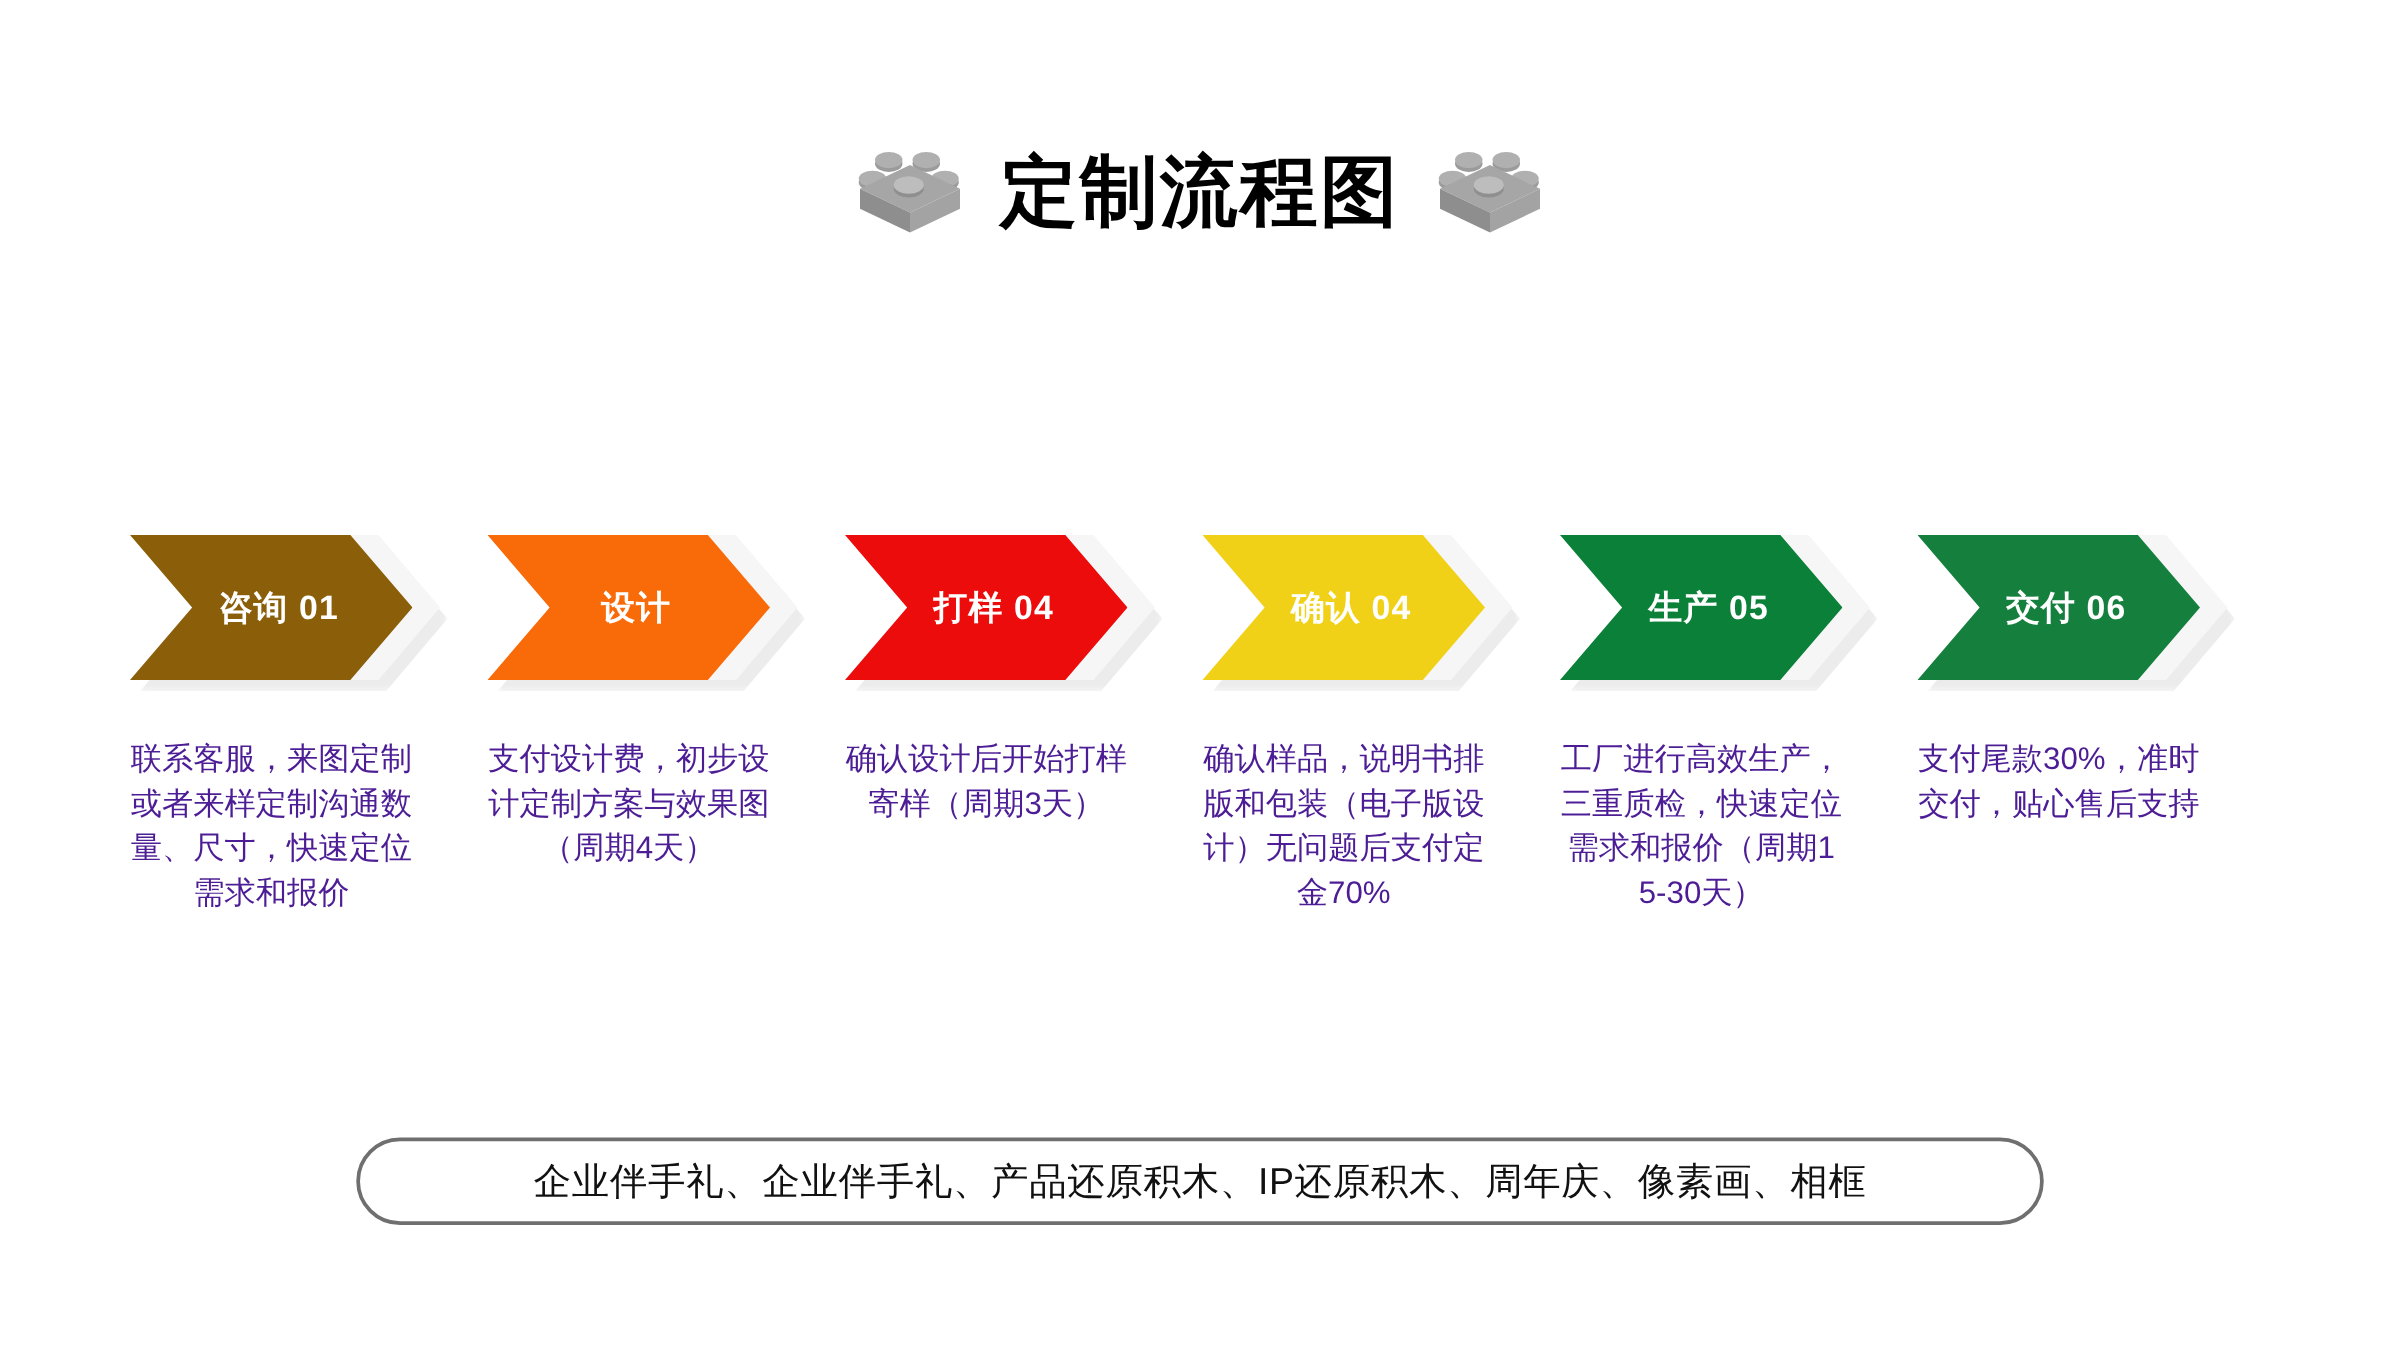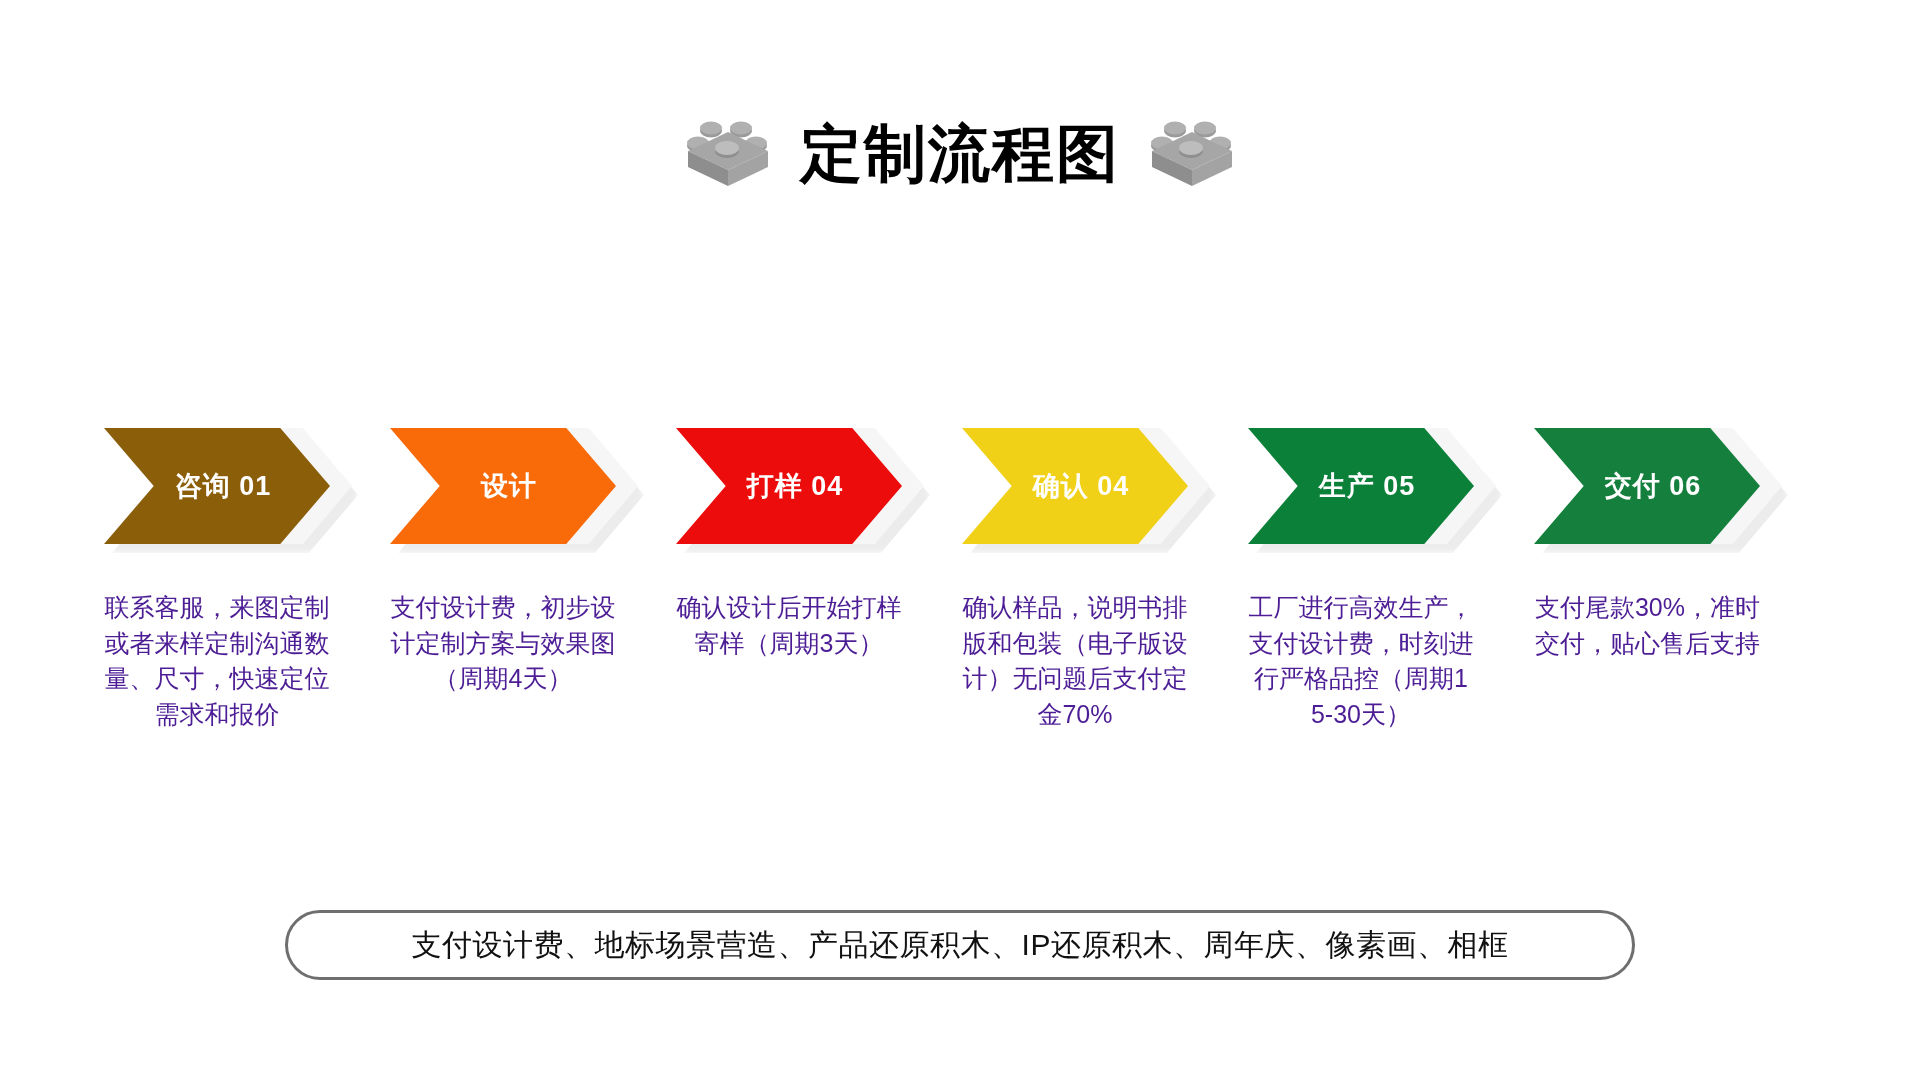--- a/index.html
+++ b/index.html
@@ -117,21 +117,21 @@
   .desc-cell {
     width: 226px;
     margin-right: 60px;
     flex: 0 0 auto;
     font-size: 25px;
     line-height: 1.42;
     color: #4c1d95;
     text-align: center;
     word-break: break-all;
   }
-  .desc-cell:last-child { margin-right: 0; text-align: right; }
+  .desc-cell:last-child { margin-right: 0; }
 
   
   .banner {
     position: absolute;
     left: 285px;
     top: 910px;
     width: 1350px;
     height: 70px;
     border: 3px solid #6f6f6f;
     border-radius: 36px;
@@ -239,19 +239,19 @@
     </div>
   </div>
 
 </div>
 
 <div class="desc-row">
   <div class="desc-cell">联系客服，来图定制或者来样定制沟通数量、尺寸，快速定位需求和报价</div>
   <div class="desc-cell">支付设计费，初步设计定制方案与效果图（周期4天）</div>
   <div class="desc-cell">确认设计后开始打样寄样（周期3天）</div>
   <div class="desc-cell">确认样品，说明书排版和包装（电子版设计）无问题后支付定金70%</div>
-  <div class="desc-cell">工厂进行高效生产，支付设计费，时刻进行严格品控（周期15-30天）</div>
+  <div class="desc-cell">工厂进行高效生产，三重质检，快速定位需求和报价（周期15-30天）</div>
   <div class="desc-cell">支付尾款30%，准时交付，贴心售后支持</div>
 </div>
 
 <div class="banner" style="border-color: rgb(111, 111, 111);">
-  <span class="banner-text">支付设计费、地标场景营造、产品还原积木、IP还原积木、周年庆、像素画、相框</span>
+  <span class="banner-text">企业伴手礼、企业伴手礼、产品还原积木、IP还原积木、周年庆、像素画、相框</span>
 </div>
 
 </body></html>

